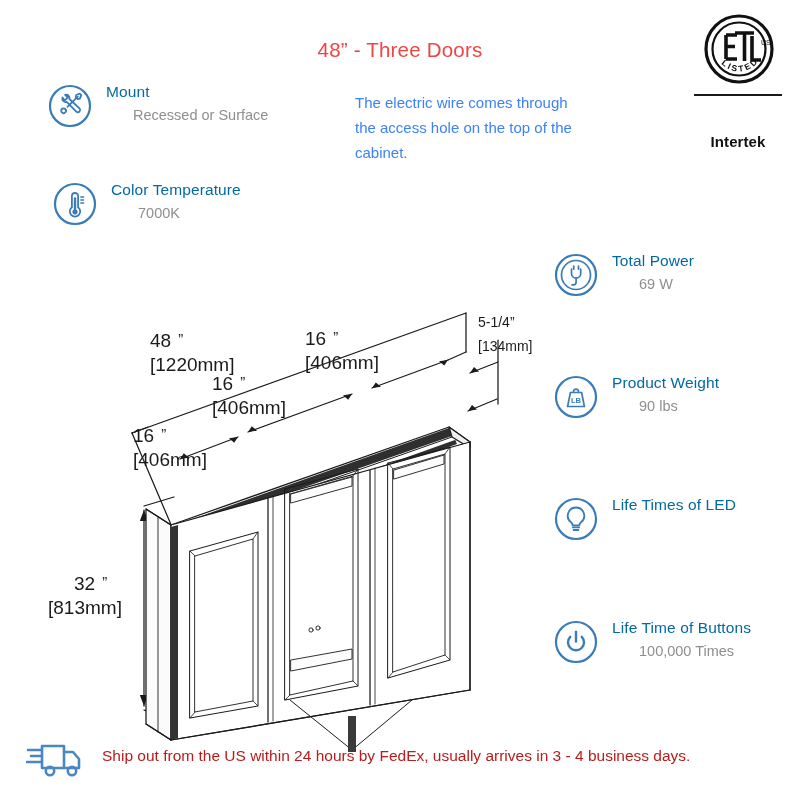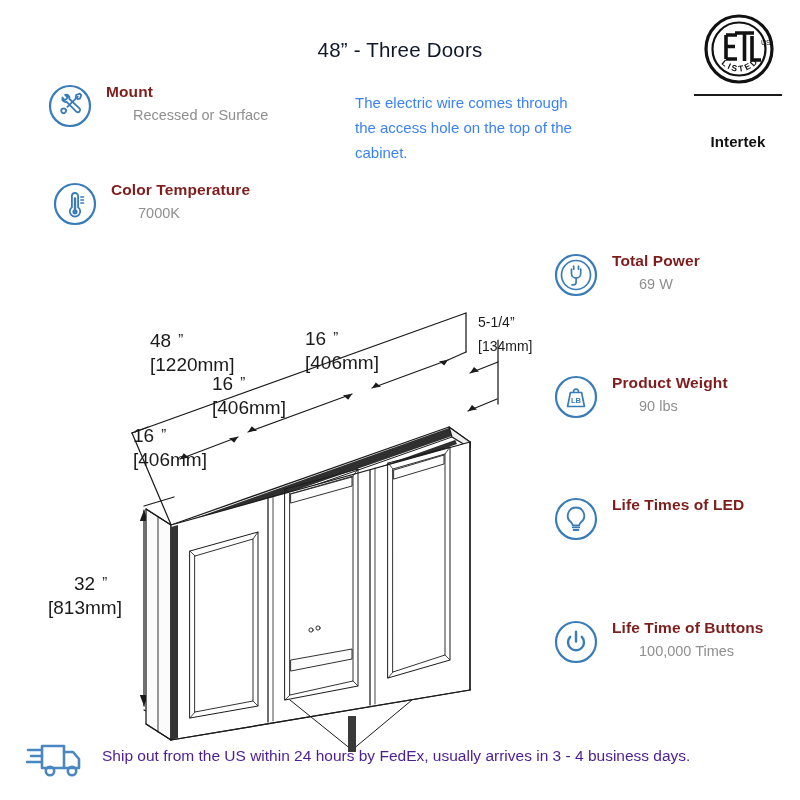--- a/index.html
+++ b/index.html
@@ -23,21 +23,21 @@
   }
 
   
   .title {
     position: absolute;
     top: 38px;
     left: 0;
     width: 800px;
     text-align: center;
     font-size: 20.5px;
-    color: #0f172a;
+    color: #ef4444;
     letter-spacing: .2px;
   }
 
   
   .etl {
     position: absolute;
     top: 14px;
     left: 690px;
     width: 96px;
     height: 104px;
@@ -68,22 +68,22 @@
     left: 0; top: 0;
     width: 44px; height: 44px;
   }
   .feature .ftext {
     position: absolute;
     left: 58px; top: -2px;
     white-space: nowrap;
   }
   .feature .flabel {
     font-size: 15.5px;
-    font-weight: bold;
-    color: #7f1d1d;
+    font-weight: normal;
+    color: #0369a1;
     line-height: 20px;
     letter-spacing: .1px;
   }
   .feature .fvalue {
     font-size: 14.5px;
     color: #8f8f8f;
     line-height: 22px;
     margin-top: 2px;
     margin-left: 27px;
   }
@@ -124,21 +124,21 @@
     position: absolute;
     left: 26px; top: 736px;
     width: 748px;
     height: 46px;
   }
   .ship .tic { position: absolute; left: 0; top: 4px; }
   .ship .stext {
     position: absolute;
     left: 76px; top: 8px;
     font-size: 15.5px;
-    color: #4c1d95;
+    color: #b91c1c;
     white-space: nowrap;
     line-height: 24px;
   }
 </style>
 </head>
 <body>
 
 <div class="page">
 
   <div class="title">48” - Three Doors</div>

